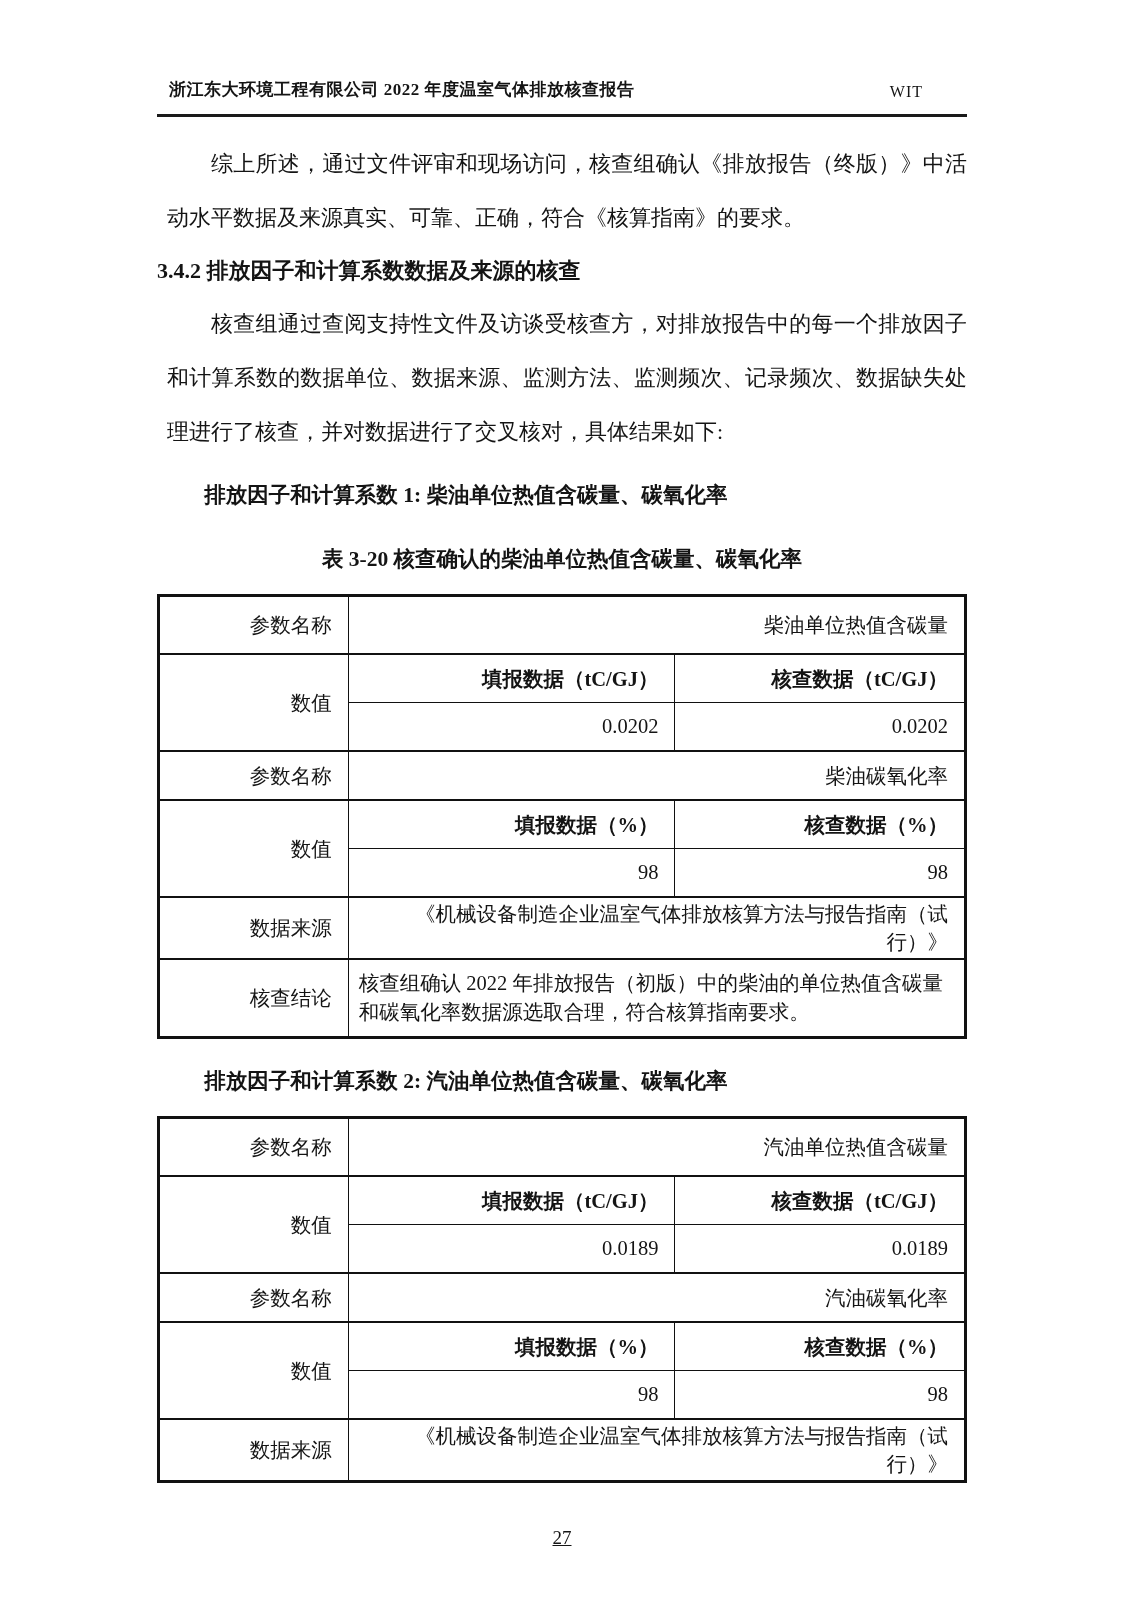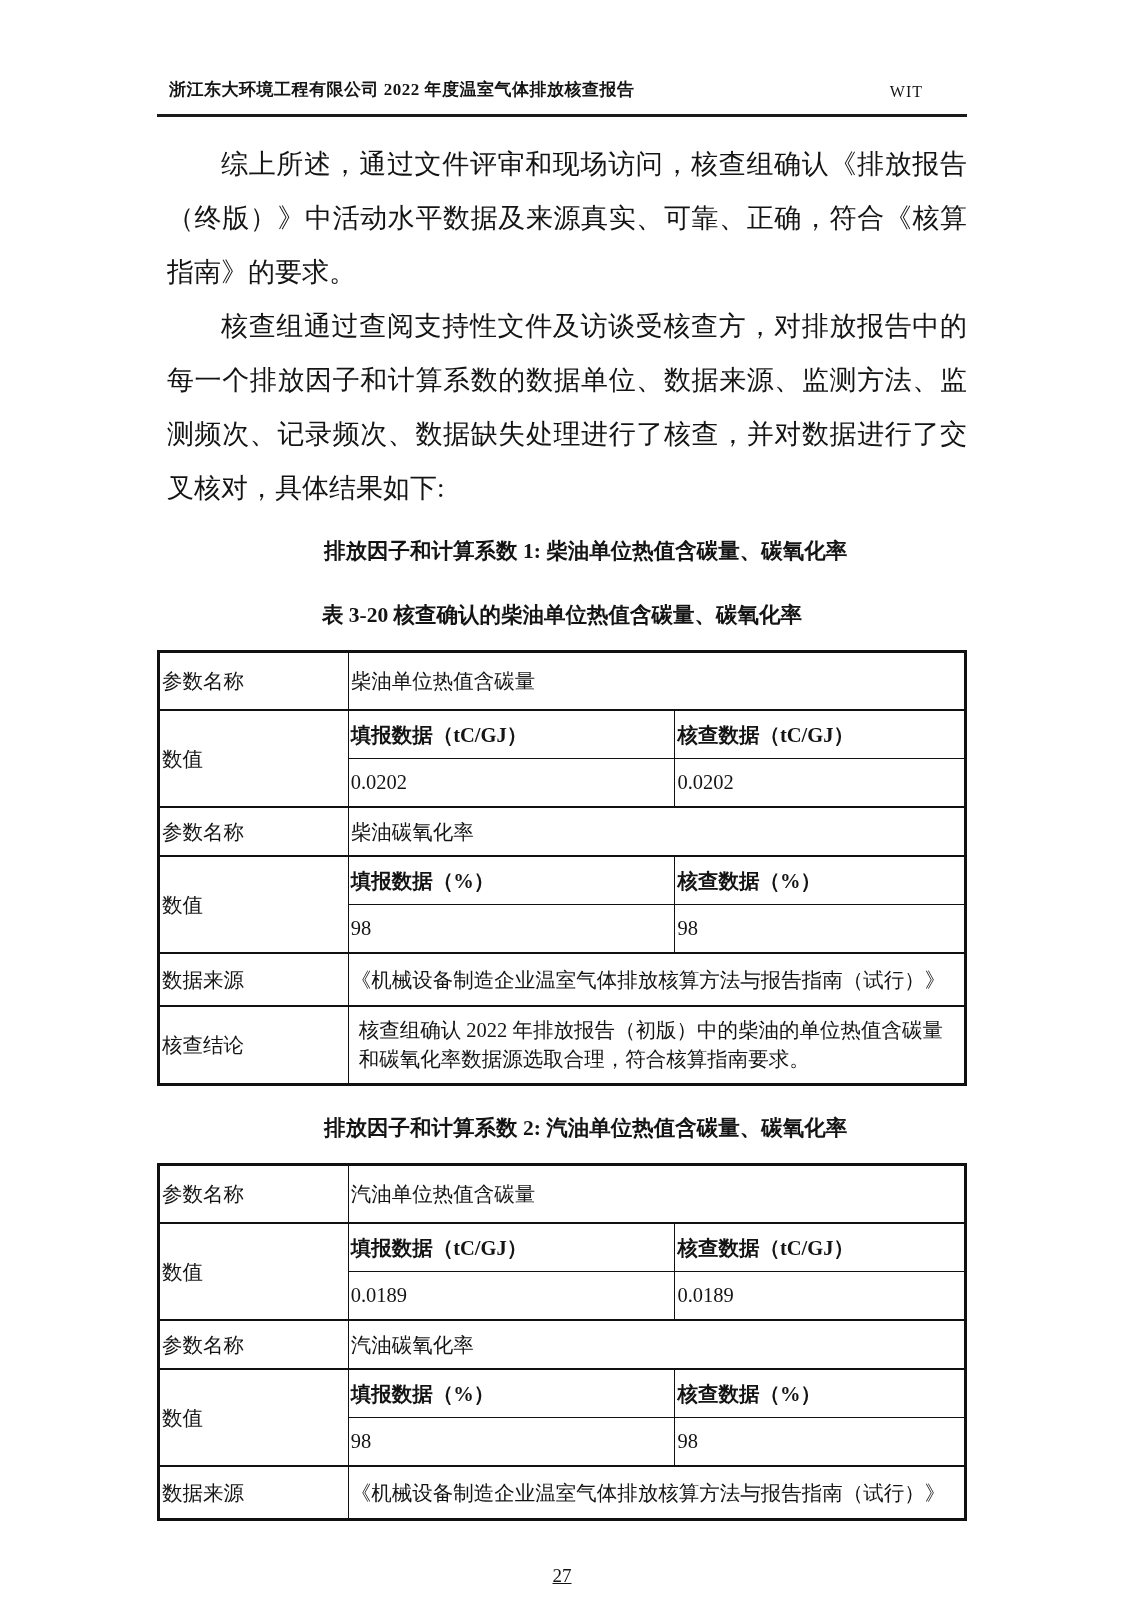--- a/index.html
+++ b/index.html
@@ -32,62 +32,61 @@
     font-weight: 600;
     letter-spacing: 0.5px;
   }
   .header-logo {
     font-size: 16px;
     letter-spacing: 1px;
     margin-right: 40px;
   }
   
   .para {
-    font-size: 27px;
+    font-size: 22px;
     line-height: 54px;
     text-indent: 2em;
     text-align: justify;
     margin: 0 0 0 10px;
   }
   .section-heading {
     font-size: 22px;
     font-weight: bold;
     line-height: 52px;
     margin: 0;
   }
   .factor-heading {
     font-size: 21.5px;
     font-weight: bold;
     line-height: 52px;
     text-indent: 2.2em;
     margin: 10px 0 0 0;
-    text-align: center;
   }
   .table-caption {
     font-size: 21.5px;
     font-weight: bold;
     text-align: center;
     line-height: 52px;
     margin: 12px 0 0 0;
   }
   
   table.vtab {
     border-collapse: collapse;
     width: 100%;
     margin-top: 9px;
     table-layout: fixed;
   }
   table.vtab td {
     border: 2px solid #111;
     border-left-width: 1.5px;
     border-right-width: 1.5px;
-    text-align: left;
+    text-align: right;
     vertical-align: middle;
     font-size: 20.5px;
-    padding: 2px 2px;
+    padding: 2px 16px;
     height: 43px;
     overflow: hidden;
   }
   table.vtab { border: 3px solid #111; }
   table.vtab .col-label { width: 23.5%; }
   table.vtab .col-mid   { width: 40.5%; }
   table.vtab .col-right { width: 36%; }
   table.vtab td.first-row { height: 52px; }
   table.vtab td.thin-bottom { border-bottom-width: 1px; font-weight: bold; }
   table.vtab td.thin-top { border-top-width: 1px; }
@@ -111,20 +110,21 @@
 
 <div class="page">
 
   <div class="page-header">
     <span class="header-title">浙江东大环境工程有限公司 2022 年度温室气体排放核查报告</span>
     <span class="header-logo">WIT</span>
   </div>
 
   <p class="para">综上所述，通过文件评审和现场访问，核查组确认《排放报告（终版）》中活动水平数据及来源真实、可靠、正确，符合《核算指南》的要求。</p>
 
+  <h3 class="section-heading">3.4.2 排放因子和计算系数数据及来源的核查</h3>
 
   <p class="para">核查组通过查阅支持性文件及访谈受核查方，对排放报告中的每一个排放因子和计算系数的数据单位、数据来源、监测方法、监测频次、记录频次、数据缺失处理进行了核查，并对数据进行了交叉核对，具体结果如下:</p>
 
   <h4 class="factor-heading">排放因子和计算系数 1: 柴油单位热值含碳量、碳氧化率</h4>
 
   <div class="table-caption">表 3-20 核查确认的柴油单位热值含碳量、碳氧化率</div>
 
   <table class="vtab">
     <colgroup>
       <col class="col-label">

